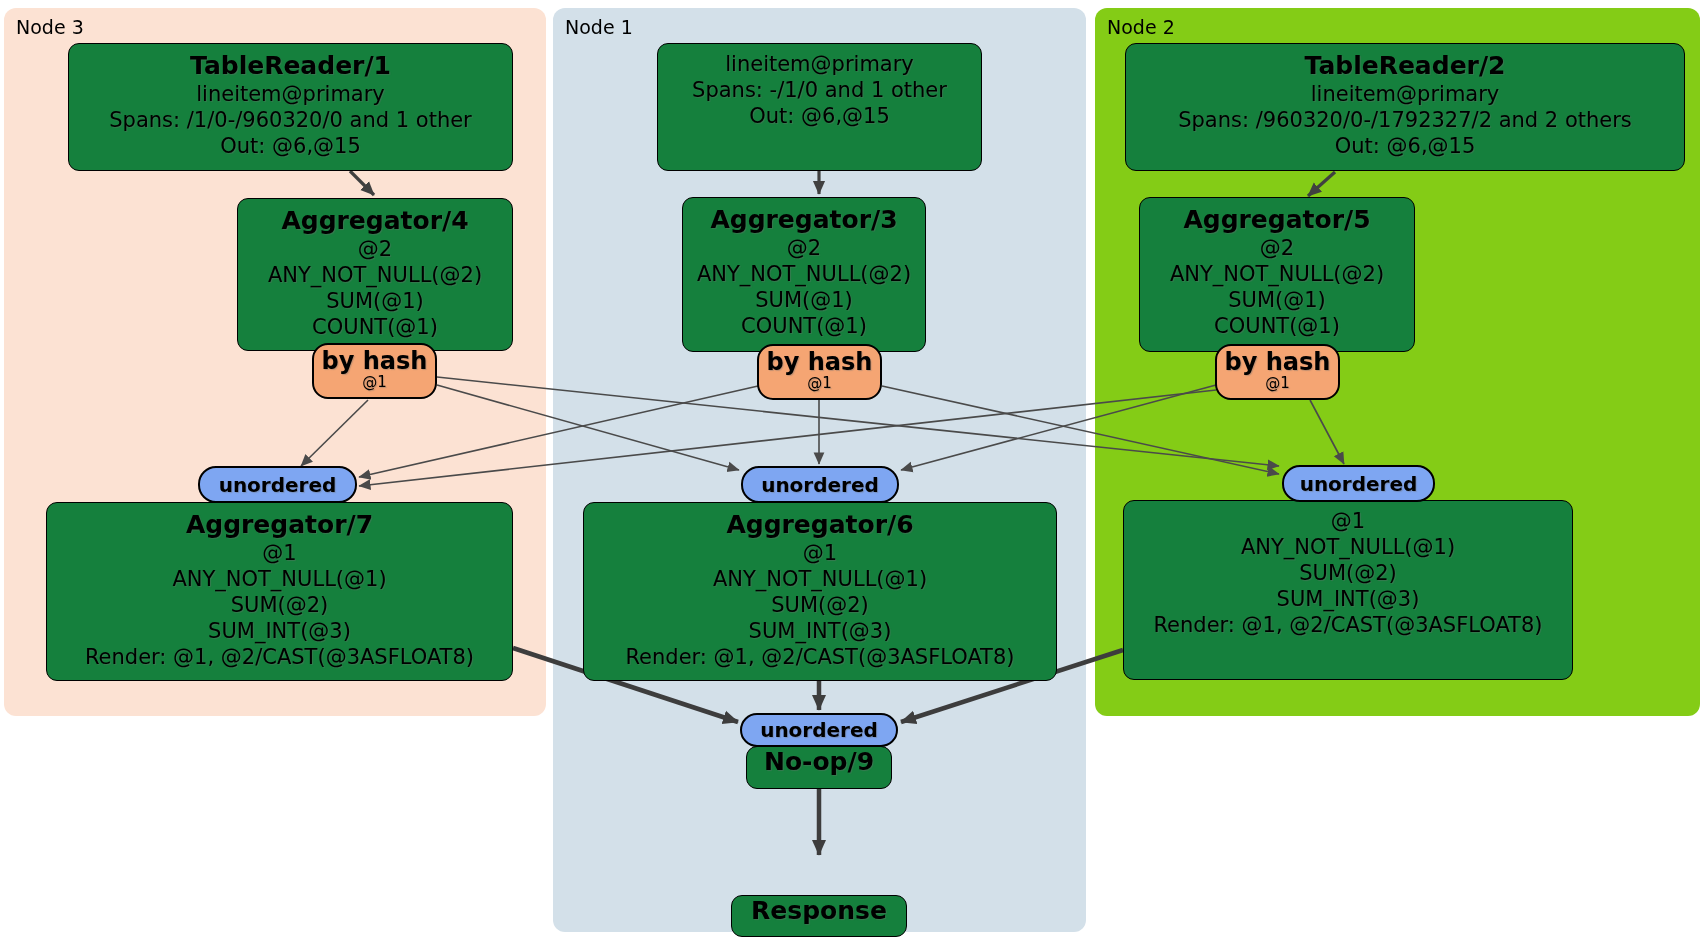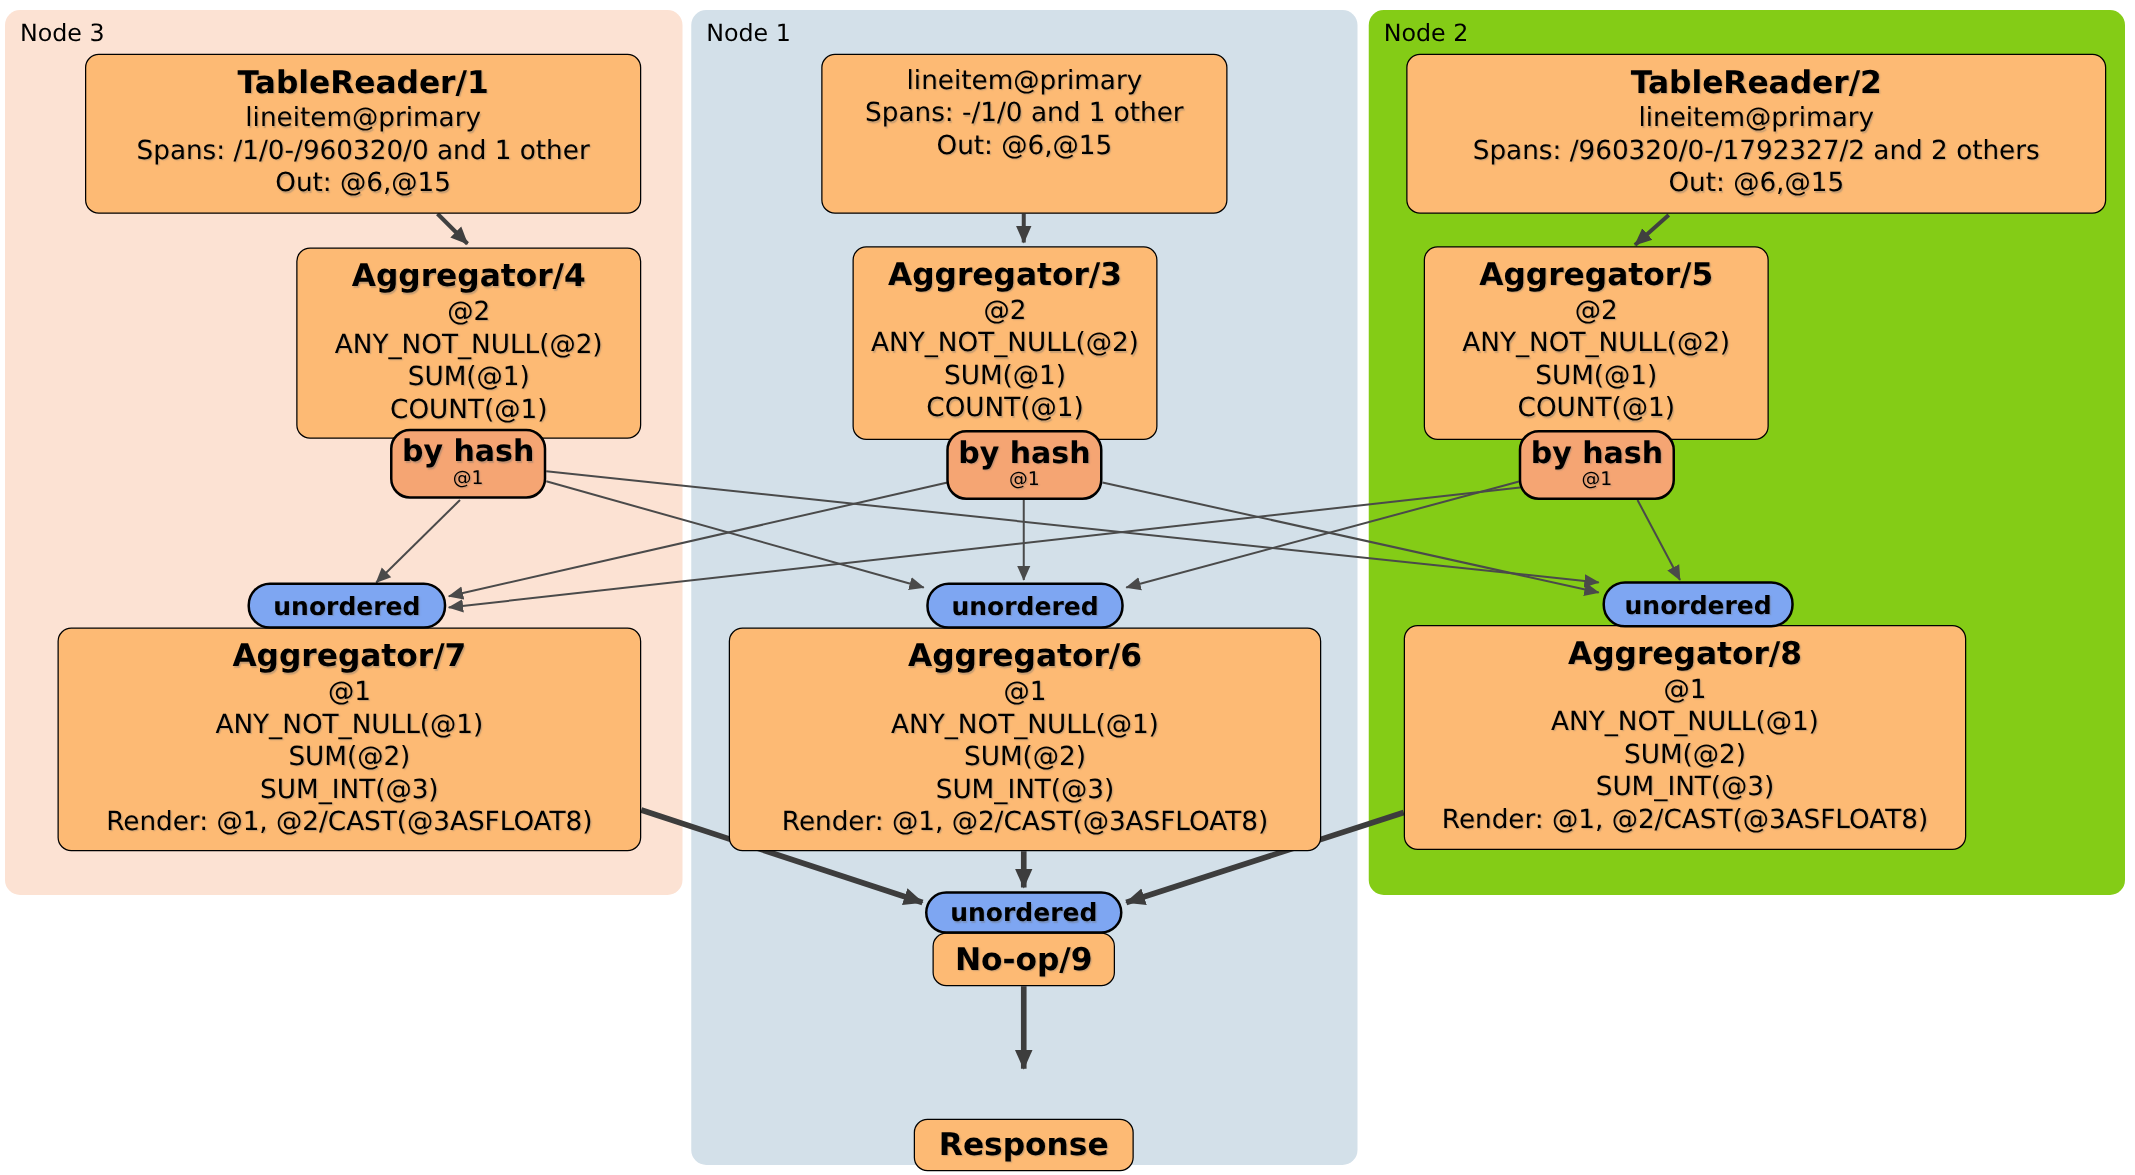--- a/index.html
+++ b/index.html
@@ -10,28 +10,28 @@
     border-radius:15px;
   }
   .region{position:absolute;border-radius:12px;z-index:1;}
   .region-label{position:absolute;top:8px;left:12px;font-size:19px;line-height:22px;color:#000;}
   #edges{position:absolute;left:0;top:0;z-index:2;}
   .e-thin{stroke-width:1.6;fill:none;}
   .e-mid{stroke-width:3.2;fill:none;}
   .e-thick{stroke-width:4.5;fill:none;}
   .proc{
     position:absolute;box-sizing:border-box;z-index:3;
-    background:#fdba74;border:1.5px solid #000;border-radius:11px;
+    background:#15803d;border:1.5px solid #000;border-radius:11px;
     text-align:center;padding-top:7px;
     text-shadow:1px 1px 1px rgba(110,110,110,0.38);
     white-space:nowrap;
   }
   .proc .t{font-weight:bold;font-size:25px;line-height:30px;}
   .proc .l{font-size:21px;line-height:26px;}
-  .proc.solo{display:flex;align-items:center;justify-content:center;padding-top:0;}
+  .proc.solo{display:flex;align-items:flex-start;justify-content:center;padding-top:0;}
   .router{
     position:absolute;box-sizing:border-box;z-index:4;
     border:2px solid #000;border-radius:16px;text-align:center;
     text-shadow:1px 1px 1px rgba(110,110,110,0.38);
   }
   .router .rl{font-weight:bold;font-size:24px;line-height:24px;margin-top:4px;}
   .router .rd{font-size:15px;line-height:18px;}
   .sync{
     position:absolute;box-sizing:border-box;z-index:4;
     border:2px solid #000;border-radius:18px;
@@ -136,21 +136,20 @@
       <div class="l">Out: @6,@15</div>
     </div>
     <div class="proc" style="left: 1139px; top: 197px; width: 276px; height: 155px;">
       <div class="t">Aggregator/5</div>
       <div class="l">@2</div>
       <div class="l">ANY_NOT_NULL(@2)</div>
       <div class="l">SUM(@1)</div>
       <div class="l">COUNT(@1)</div>
     </div>
     <div class="proc" style="left: 1123px; top: 500px; width: 450px; height: 180px;">
-      <div class="t">Aggregator/8</div>
       <div class="l">@1</div>
       <div class="l">ANY_NOT_NULL(@1)</div>
       <div class="l">SUM(@2)</div>
       <div class="l">SUM_INT(@3)</div>
       <div class="l">Render: @1, @2/CAST(@3ASFLOAT8)</div>
     </div>
     <div class="router" style="left: 312px; top: 343px; width: 125px; height: 56px; background: rgb(245, 165, 115);">
       <div class="rl">by hash</div>
       <div class="rd">@1</div>
     </div>

